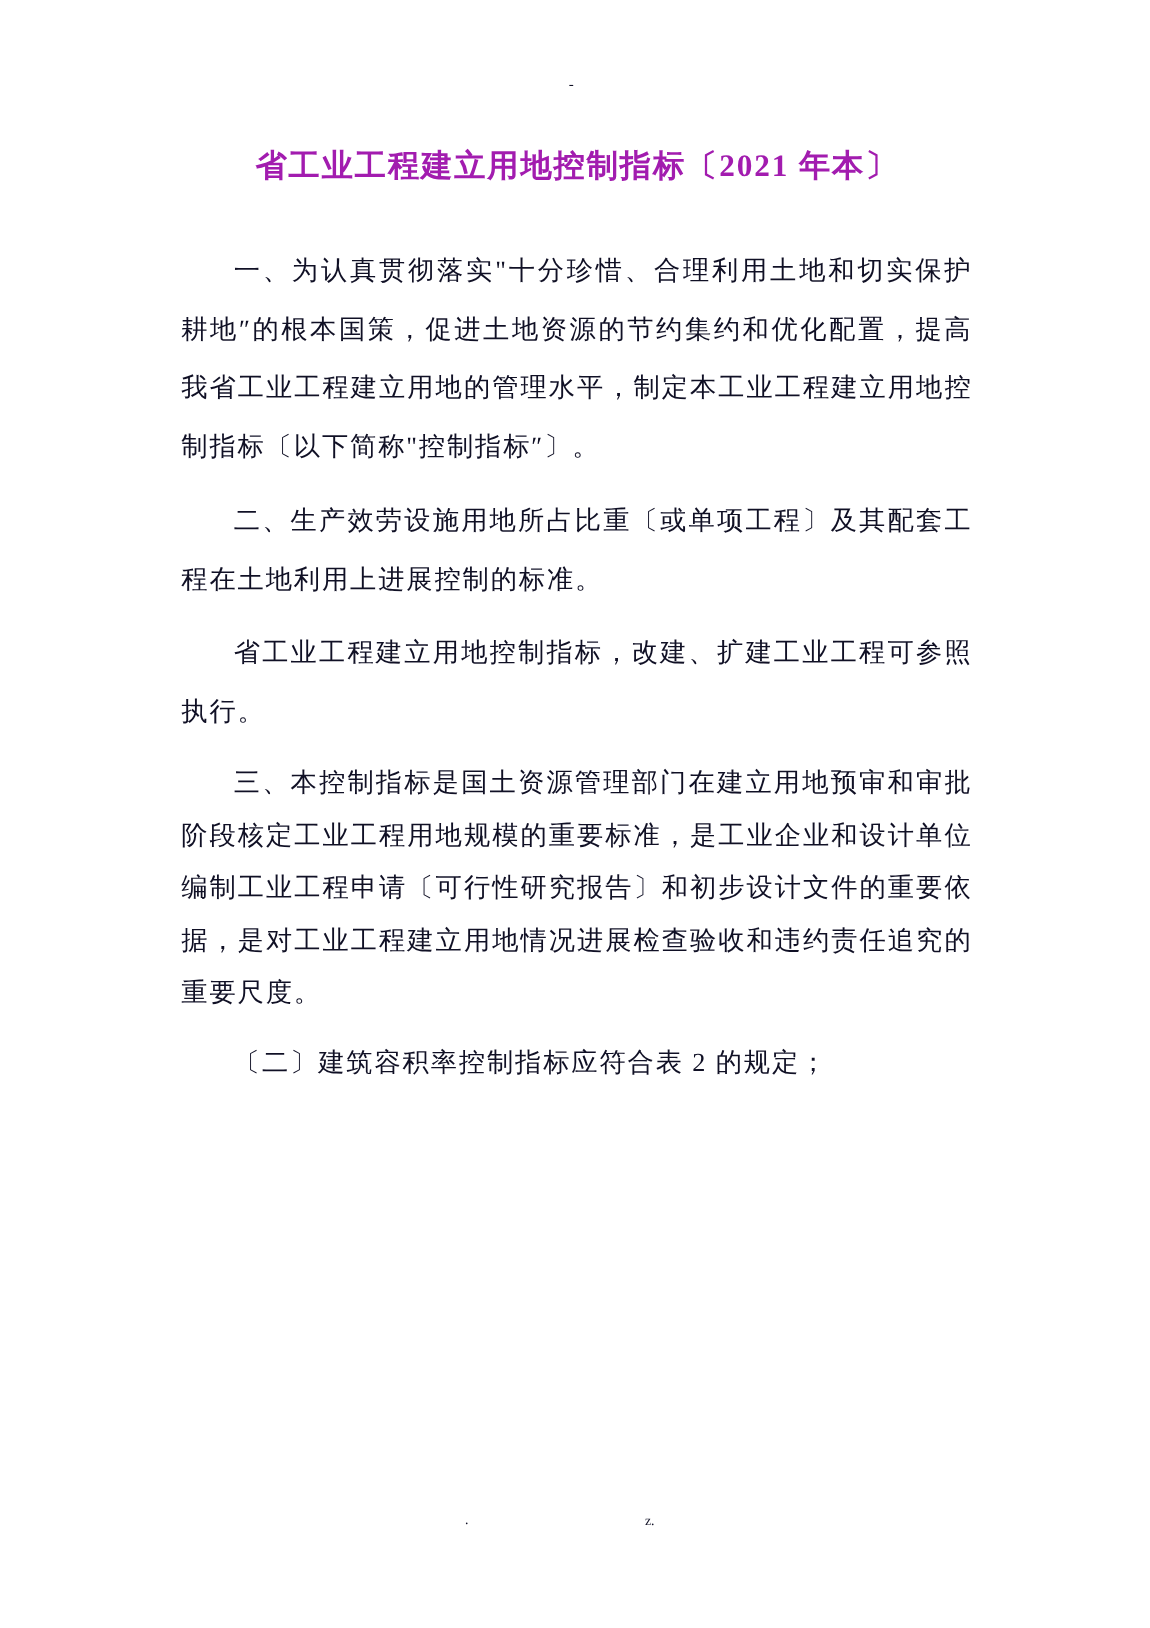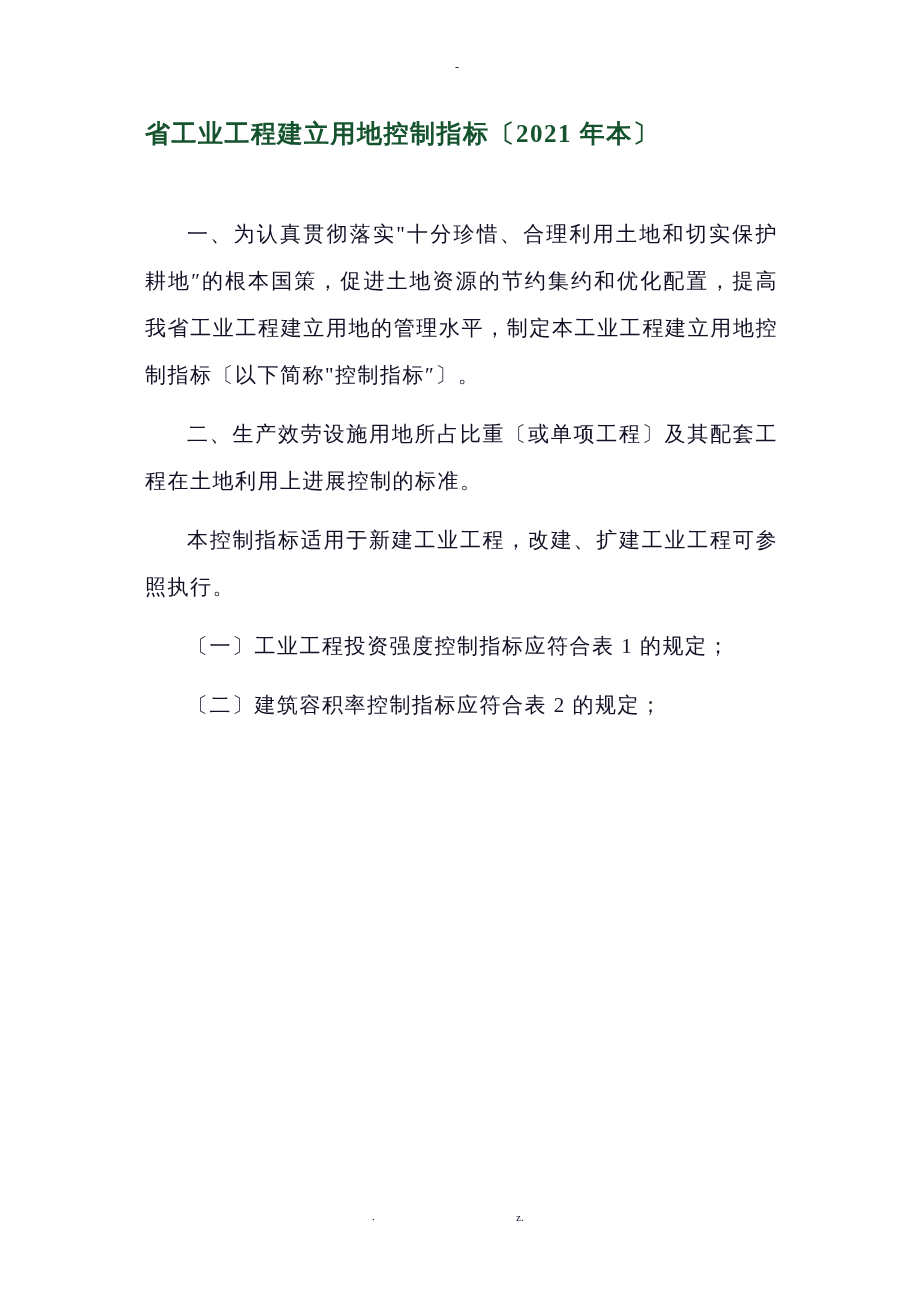--- a/index.html
+++ b/index.html
@@ -23,26 +23,27 @@
     font-size: 12px;
     color: #101025;
   }
   .content {
     position: absolute;
     left: 145px;
     top: 116px;
     width: 633px;
   }
   .title {
-    margin: 0 0 60px 0;
+    margin: 0 0 42px 0;
+    text-align: center;
     font-size: 25px;
     font-weight: bold;
     letter-spacing: 1.5px;
     line-height: 1.4;
-    color: #14532d;
+    color: #a21caf;
   }
   .para {
     margin: 0 0 12px 0;
     font-size: 21px;
     line-height: 47px;
     letter-spacing: 1.5px;
     text-align: justify;
     text-indent: 2em;
     color: #101025;
     word-break: break-all;
@@ -72,26 +73,26 @@
   <div class="top-mark">-</div>
 
   <div class="content">
 
     <h1 class="title">省工业工程建立用地控制指标〔2021 年本〕</h1>
 
     <p class="para">一、为认真贯彻落实"十分珍惜、合理利用土地和切实保护耕地″的根本国策，促进土地资源的节约集约和优化配置，提高我省工业工程建立用地的管理水平，制定本工业工程建立用地控制指标〔以下简称"控制指标″〕。</p>
 
     <p class="para">二、生产效劳设施用地所占比重〔或单项工程〕及其配套工程在土地利用上进展控制的标准。</p>
 
-    <p class="para">本控制指标适用于新建工业工程，改建、扩建工业工程可参照执行。</p>
+    <p class="para">省工业工程建立用地控制指标，改建、扩建工业工程可参照执行。</p>
+
+    <p class="para tight">三、本控制指标是国土资源管理部门在建立用地预审和审批阶段核定工业工程用地规模的重要标准，是工业企业和设计单位编制工业工程申请〔可行性研究报告〕和初步设计文件的重要依据，是对工业工程建立用地情况进展检查验收和违约责任追究的重要尺度。</p>
 
 
 
-
-    <p class="para">〔一〕工业工程投资强度控制指标应符合表 1 的规定；</p>
 
     <p class="para">〔二〕建筑容积率控制指标应符合表 2 的规定；</p>
 
   </div>
 
   <div class="footer-mark footer-left">.</div>
 
   <div class="footer-mark footer-right">z.</div>
 
 </div>

